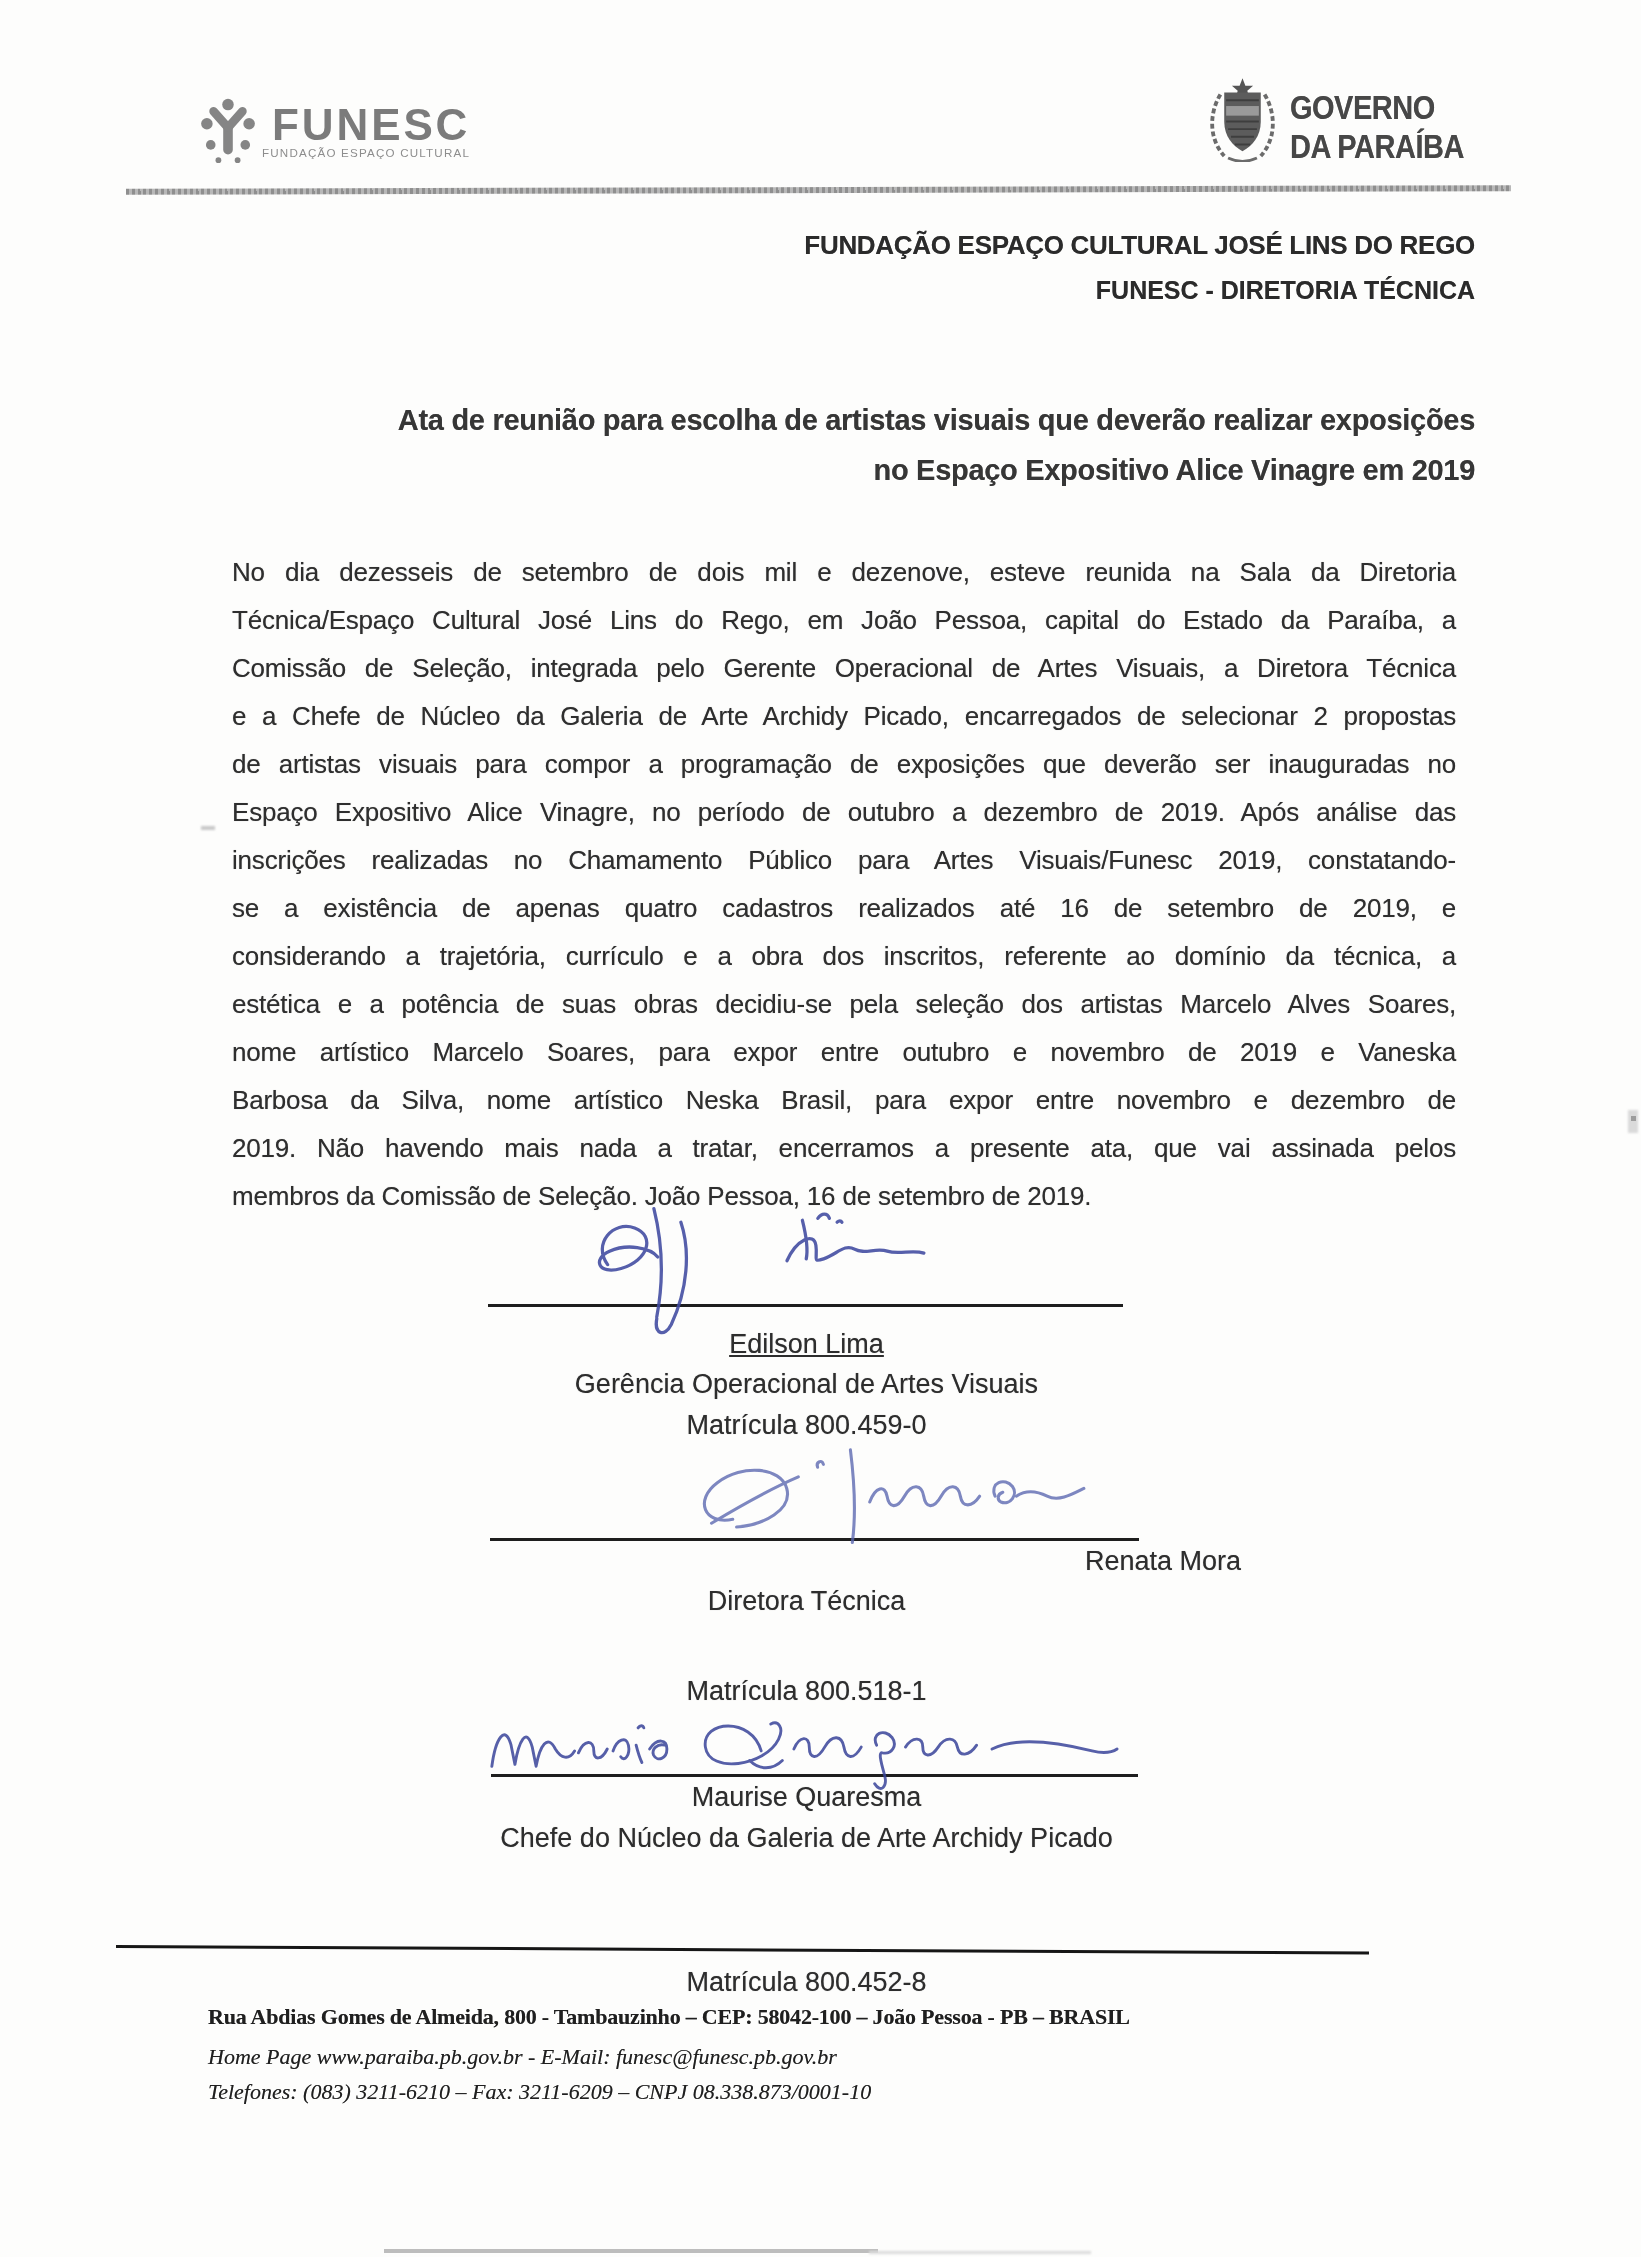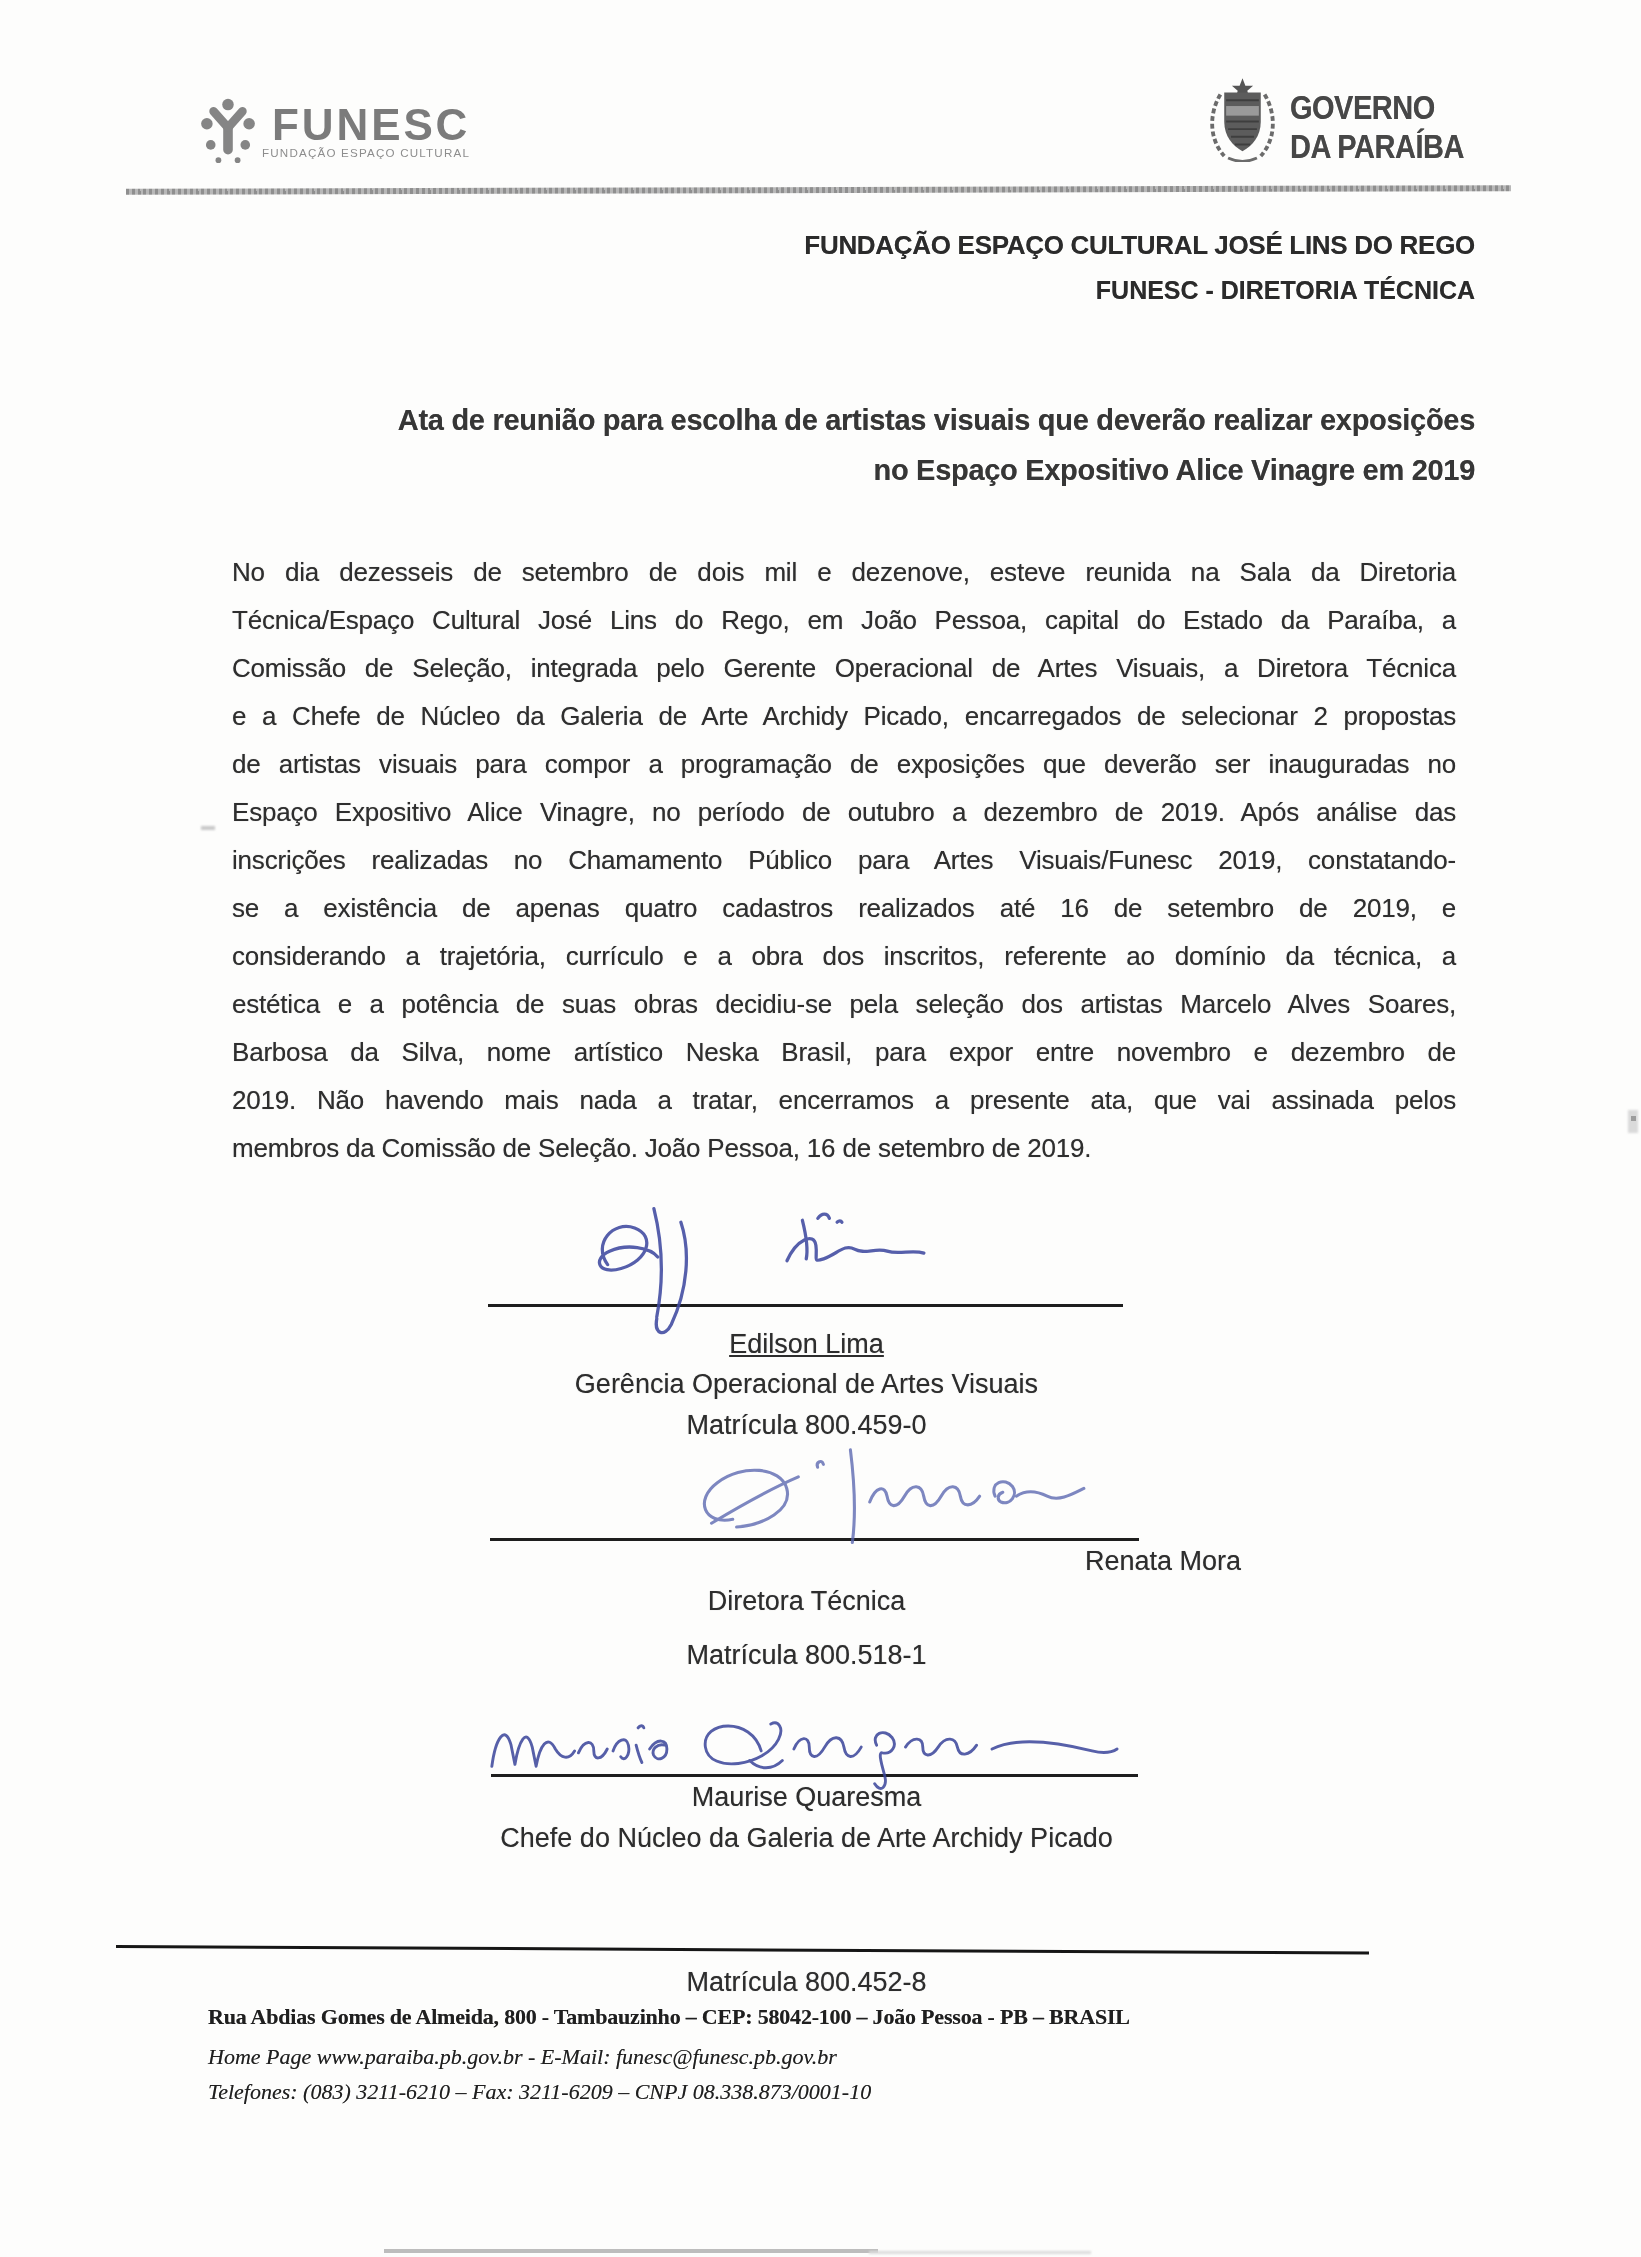--- a/index.html
+++ b/index.html
@@ -59,21 +59,21 @@
     text-shadow:0 0 0.7px rgba(40,40,40,.5);
   }
   .bline.last { text-align-last:left; }
 
   
   .autograph { pointer-events:none; z-index:3; }
   .autograph path { fill:none; stroke-linecap:round; stroke-linejoin:round; }
   .sigband { left:372px; width:869px; text-align:center; font-size:27px; color:#2d2d2d;
              text-shadow:0 0 0.7px rgba(40,40,40,.5); }
   .s1-name { top:1329px;text-decoration:underline; } .s1-role { top:1369px; } .s1-reg { top:1410px; }
-  .s2-name { top:1546px;text-align:right; } .s2-role { top:1586px; } .s2-reg { top:1640px; }
+  .s2-name { top:1546px;text-align:right; } .s2-role { top:1586px; } .s2-reg { top:1676px; }
   .s3-name { top:1782px; } .s3-role { top:1823px; } .s3-reg { top:1967px; }
 
   
   .fband { left:208px; width:1313px; 
            font-family:"Liberation Serif", serif; font-size:22px; color:#1f1f1f;
            text-shadow:0 0 0.5px rgba(30,30,30,.55); }
   .f1 { top:2004px; font-weight:bold; letter-spacing:-0.2px; }
   .f2 { top:2044px; font-style:italic; }
   .f3 { top:2079px; font-style:italic; }
 
@@ -134,20 +134,21 @@
     <div class="bline">No dia dezesseis de setembro de dois mil e dezenove, esteve reunida na Sala da Diretoria</div>
     <div class="bline">Técnica/Espaço Cultural José Lins do Rego, em João Pessoa, capital do Estado da Paraíba, a</div>
     <div class="bline">Comissão de Seleção, integrada pelo Gerente Operacional de Artes Visuais, a Diretora Técnica</div>
     <div class="bline">e a Chefe de Núcleo da Galeria de Arte Archidy Picado, encarregados de selecionar 2 propostas</div>
     <div class="bline">de artistas visuais para compor a programação de exposições que deverão ser inauguradas no</div>
     <div class="bline">Espaço Expositivo Alice Vinagre, no período de outubro a dezembro de 2019. Após análise das</div>
     <div class="bline">inscrições realizadas no Chamamento Público para Artes Visuais/Funesc 2019, constatando-</div>
     <div class="bline">se a existência de apenas quatro cadastros realizados até 16 de setembro de 2019, e</div>
     <div class="bline">considerando a trajetória, currículo e a obra dos inscritos, referente ao domínio da técnica, a</div>
     <div class="bline">estética e a potência de suas obras decidiu-se pela seleção dos artistas Marcelo Alves Soares,</div>
+    <div class="bline">nome artístico Marcelo Soares, para expor entre outubro e novembro de 2019 e Vaneska</div>
     <div class="bline">Barbosa da Silva, nome artístico Neska Brasil, para expor entre novembro e dezembro de</div>
     <div class="bline">2019. Não havendo mais nada a tratar, encerramos a presente ata, que vai assinada pelos</div>
     <div class="bline last">membros da Comissão de Seleção. João Pessoa, 16 de setembro de 2019.</div>
   </div>
 
   <svg class="abs autograph" style="left:565px; top:1201px;" width="415" height="135" viewBox="0 0 430 140">
     <g stroke="#3f4aa0" stroke-width="3.4" opacity="0.88">
       <path d="M44,66 C28,44 50,20 72,28 C94,36 86,62 58,70 C34,77 28,60 46,52 C64,44 88,48 96,58"></path>
       <path d="M92,8 C100,40 103,78 95,120"></path>
       <path d="M120,22 C130,52 127,92 110,128 C103,142 92,138 95,122"></path>

